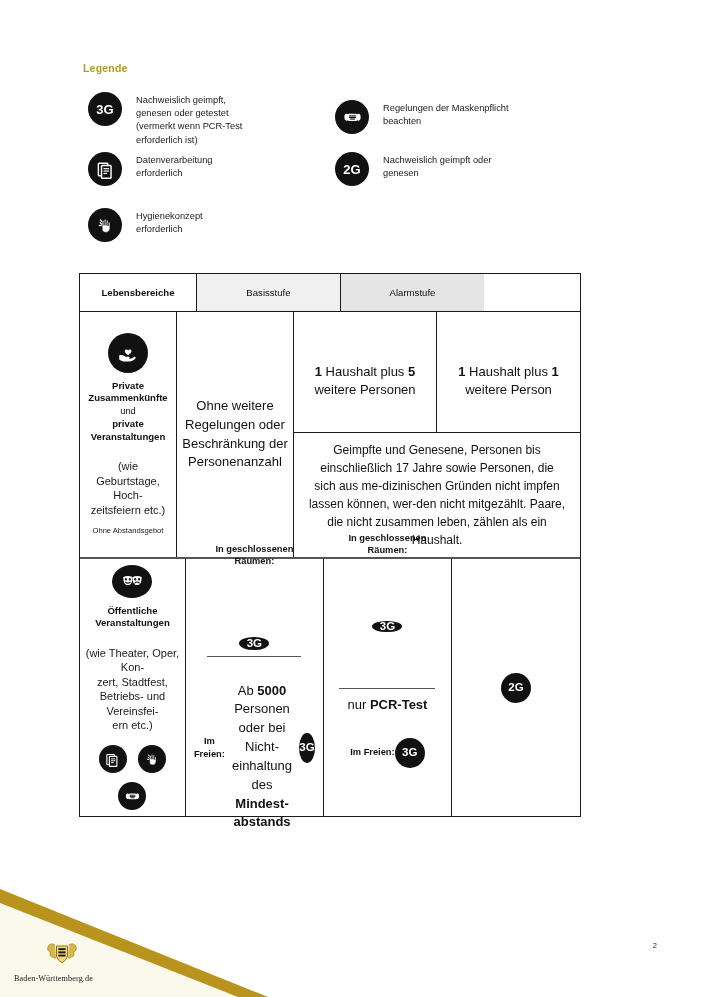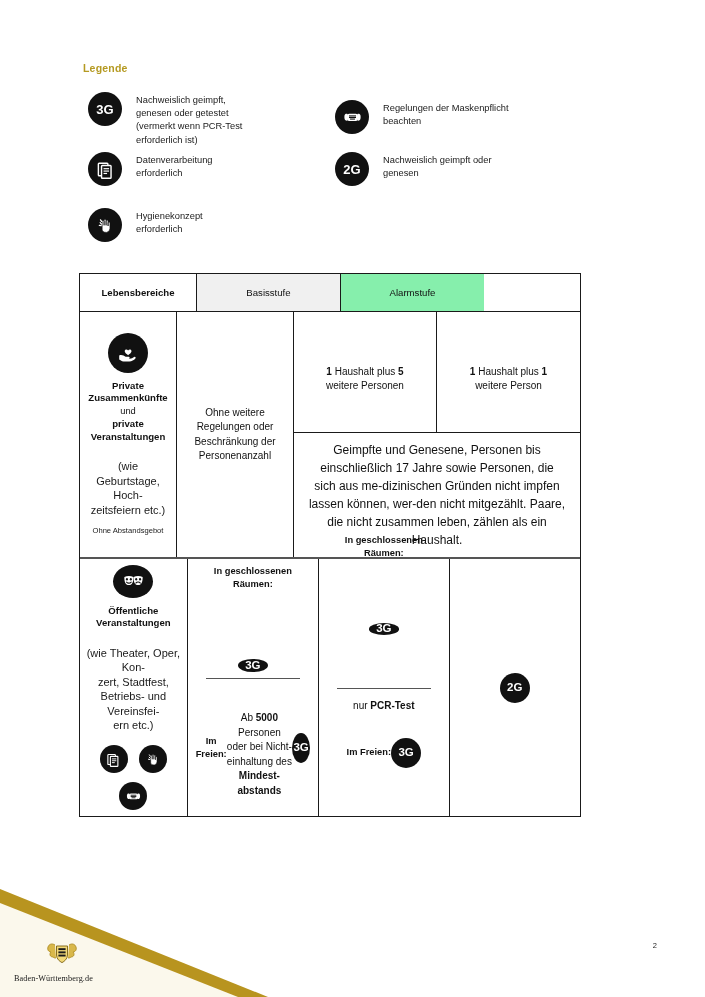--- a/index.html
+++ b/index.html
@@ -47,21 +47,21 @@
     border:1.2px solid #1a1a1a;box-sizing:border-box;
   }
   .thead{display:flex;height:37px;border-bottom:1.2px solid #1a1a1a;}
   .th{
     display:flex;align-items:center;justify-content:center;
     font-size:9.6px;text-align:center;box-sizing:border-box;
   }
   .th.c0{width:117px;font-weight:700;border-right:1.2px solid #1a1a1a;background:#ffffff;}
   .th.c1{width:144px;background:#f0f0f0;border-right:1.2px solid #1a1a1a;}
   .th.c2{width:143px;background:#d9d9d9;border-right:1.2px solid #1a1a1a;}
-  .th.c3{width:143px;background:#86efac;}
+  .th.c3{width:143px;background:#e5e5e5;}
 
   .trow{display:flex;box-sizing:border-box;}
   .trow.r1{height:247px;border-bottom:2px solid #555555;}
   .trow.r2{height:257px;}
 
   .cell{box-sizing:border-box;display:flex;flex-direction:column;}
   .col0{width:117px;border-right:1.2px solid #1a1a1a;align-items:center;justify-content:center;text-align:center;padding:6px 5px;}
   .col1{width:144px;border-right:1.2px solid #1a1a1a;align-items:center;justify-content:center;text-align:center;}
   .col2{width:143px;border-right:1.2px solid #1a1a1a;align-items:center;justify-content:center;text-align:center;}
   .col3{width:143px;align-items:center;justify-content:center;text-align:center;}
@@ -76,21 +76,21 @@
   
   .r2-split{display:flex;flex-direction:column;box-sizing:border-box;}
   .r2-top{display:flex;flex-direction:column;align-items:center;justify-content:center;
           border-bottom:1.6px solid #555555;text-align:center;padding:6px 8px;box-sizing:border-box;gap:32px;}
   .r2-bot{display:flex;flex-direction:row;align-items:center;justify-content:center;
           flex:1;text-align:center;padding:6px 8px;box-sizing:border-box;}
 
   .sector-title{font-size:9.6px;font-weight:700;line-height:1.3;margin-top:7px;}
   .sector-sub{font-size:11px;line-height:1.32;margin-top:16px;color:#1a1a1a;}
   .sector-note{font-size:7.6px;line-height:1.32;margin-top:9px;color:#1a1a1a;}
-  .cell-txt{font-size:10px;line-height:1.45;}
+  .cell-txt{font-size:13px;line-height:1.45;}
   .cell-txt.sm{font-size:12px;line-height:1.5;}
   .cell-txt b{font-weight:700;}
   .cell-head{font-size:9.3px;font-weight:700;line-height:1.35;}
   .gap6{height:8px;}
   .gap10{height:12px;}
   .icon-row{display:flex;gap:11px;justify-content:center;margin-top:12px;}
   .icon-row2{display:flex;justify-content:center;margin-top:9px;}
 
   
   .footer{position:absolute;left:0;bottom:0;width:705px;height:110px;overflow:hidden;}

